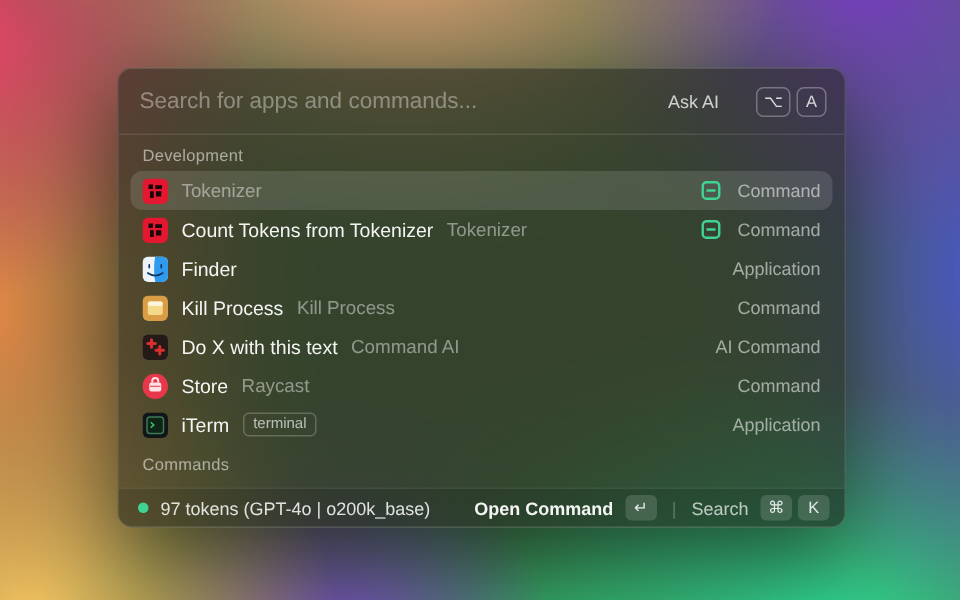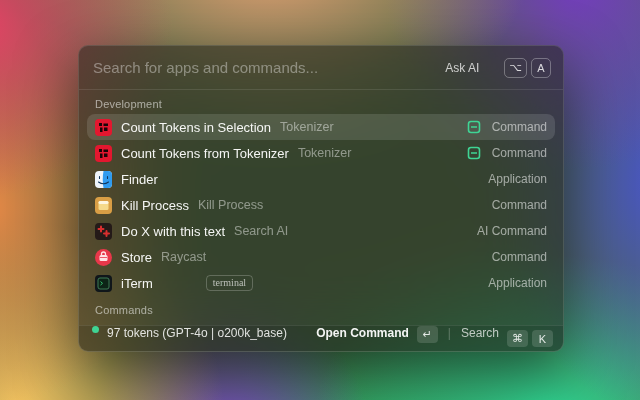--- a/index.html
+++ b/index.html
@@ -57,35 +57,34 @@
   .row {
     height:26px; display:flex; align-items:center; gap:9px;
     padding:0 8px; border-radius:8px; cursor:default;
   }
   .row.selected { background:rgba(255,255,255,0.12); }
   .row-icon { width:17px; height:17px; flex:0 0 17px; display:flex; }
   .row-icon svg { width:17px; height:17px; }
   .row-title { font-size:13px; color:rgba(255,255,255,0.95); white-space:nowrap; }
   .row-subtitle { font-size:12.5px; color:rgba(255,255,255,0.45); white-space:nowrap; }
   .row-badge {
-    font-family:Liberation Serif, serif;
+    font-family:Liberation Sans, sans-serif;
     font-size:10px; color:rgba(255,255,255,0.65);
     border:1px solid rgba(255,255,255,0.22); border-radius:4px;
     padding:1px 6px 2px;
-    margin-left:44px;
   }
   .row-spacer { flex:1; }
   .acc-icon { width:14px; height:14px; display:flex; margin-right:2px; }
   .acc-icon svg { width:14px; height:14px; }
   .row-accessory { font-size:12px; color:rgba(255,255,255,0.55); white-space:nowrap; }
   .statusbar {
     flex:0 0 26px; height:26px;
     border-top:1px solid rgba(255,255,255,0.09);
     background:rgba(0,0,0,0.12);
-    display:flex; padding:0 10px 0 13px; gap:8px;
+    display:flex; align-items:center; padding:0 10px 0 13px; gap:8px;
   }
   .status-dot { width:7px; height:7px; border-radius:50%; background:#3fd494; flex:0 0 7px; }
   .status-text { font-size:12px; color:rgba(255,255,255,0.85); flex:1; }
   .open-cmd-label { font-size:12px; font-weight:bold; color:rgba(255,255,255,0.95); }
   .keycap-solid {
     min-width:21px; height:17px; padding:0 4px;
     background:rgba(255,255,255,0.14); border-radius:4px;
     display:flex; align-items:center; justify-content:center;
     font-size:11px; color:rgba(255,255,255,0.85);
   }
@@ -114,21 +113,20 @@
       <div class="row selected">
         <span class="row-icon">
           <svg viewBox="0 0 17 17">
             <rect width="17" height="17" rx="4" fill="#e3172f"></rect>
             <rect x="4" y="4" width="3" height="3" fill="#1a0508"></rect>
             <rect x="8.5" y="4.5" width="4.5" height="2.5" fill="#1a0508"></rect>
             <rect x="5" y="8.5" width="2.5" height="4.5" fill="#1a0508"></rect>
             <rect x="9" y="8.5" width="3.5" height="3.5" fill="#1a0508"></rect>
           </svg>
         </span>
-        <span class="row-title">Count Tokens in Selection</span>
         <span class="row-subtitle">Tokenizer</span>
         <span class="row-spacer"></span>
         <span class="acc-icon">
           <svg viewBox="0 0 14 14" fill="none">
             <rect x="1.5" y="1.5" width="11" height="11" rx="2.5" stroke="#3fd494" stroke-width="1.6"></rect>
             <line x1="4" y1="7" x2="10" y2="7" stroke="#3fd494" stroke-width="1.6"></line>
           </svg>
         </span>
         <span class="row-accessory">Command</span>
       </div>
@@ -181,21 +179,21 @@
       </div>
       <div class="row">
         <span class="row-icon">
           <svg viewBox="0 0 17 17">
             <rect width="17" height="17" rx="4" fill="#241a18"></rect>
             <path d="M6 3.5 v5 M3.5 6 h5" stroke="#d92f2f" stroke-width="2" stroke-linecap="round"></path>
             <path d="M11.5 8 v5 M9 10.5 h5" stroke="#d92f2f" stroke-width="2" stroke-linecap="round"></path>
           </svg>
         </span>
         <span class="row-title">Do X with this text</span>
-        <span class="row-subtitle">Search AI</span>
+        <span class="row-subtitle">Command AI</span>
         <span class="row-spacer"></span>
         <span class="row-accessory">AI Command</span>
       </div>
       <div class="row">
         <span class="row-icon">
           <svg viewBox="0 0 17 17">
             <rect width="17" height="17" rx="8.5" fill="#e8374a"></rect>
             <rect x="4.5" y="6" width="8" height="6" rx="1.5" fill="#ffe3e6"></rect>
             <path d="M6.5 6 v-1 a2 2 0 0 1 4 0 v1" stroke="#ffe3e6" stroke-width="1.3" fill="none"></path>
             <path d="M5 8.5 h7" stroke="#e8374a" stroke-width="0.8"></path>

